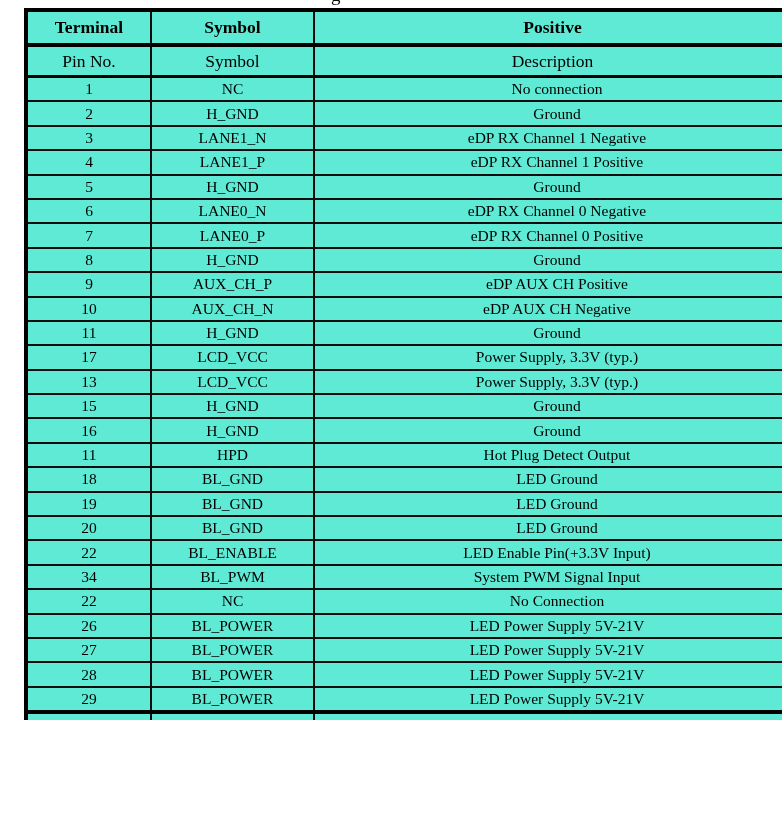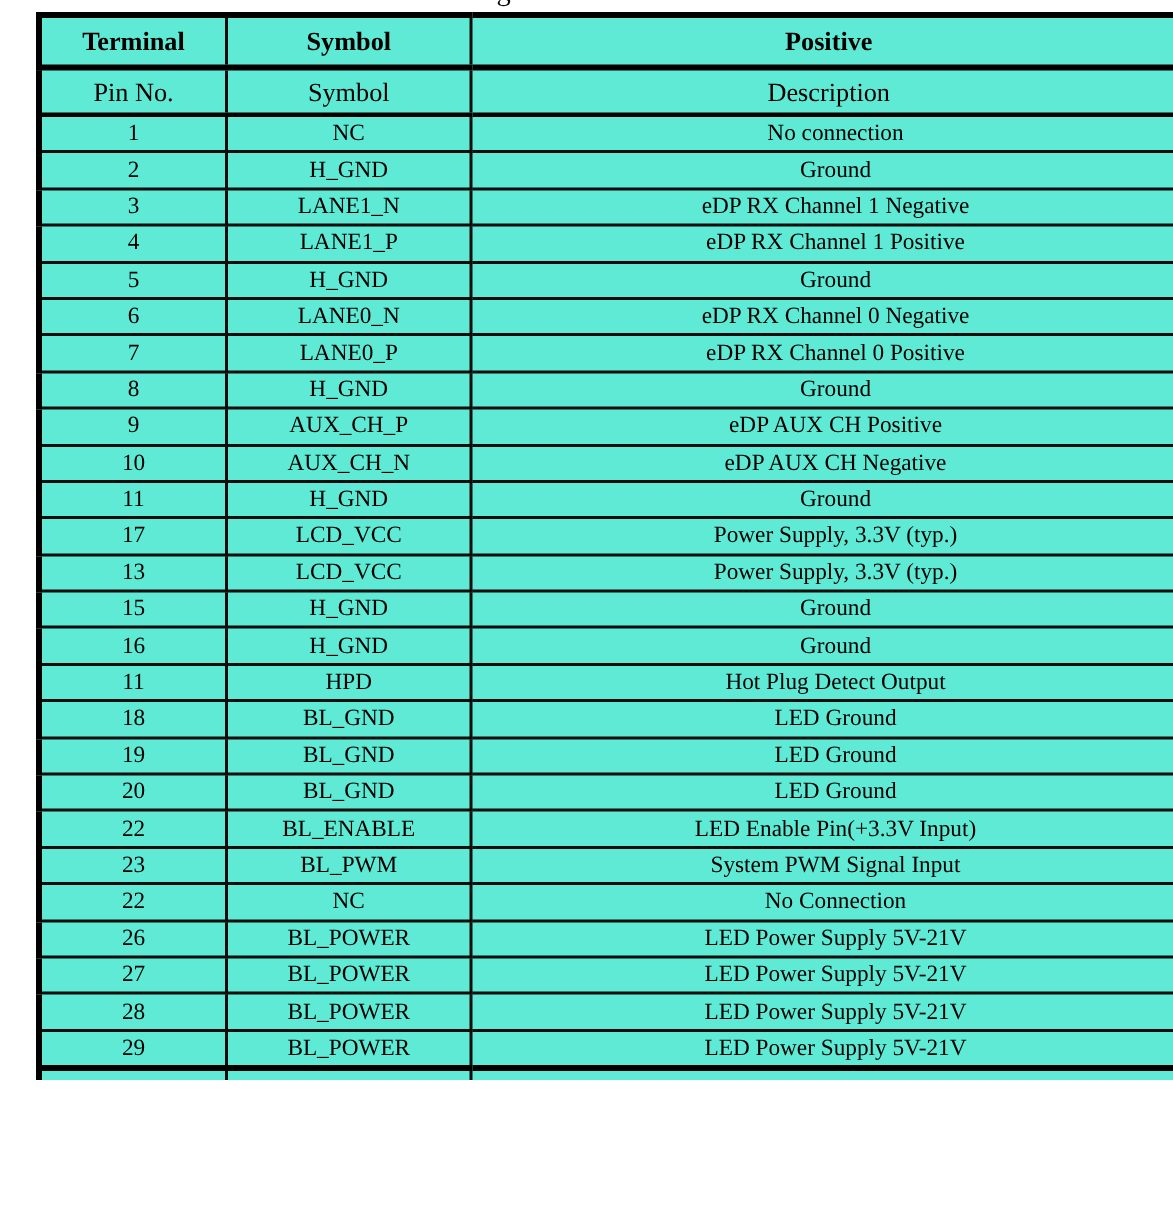--- a/index.html
+++ b/index.html
@@ -194,21 +194,21 @@
           <td>20</td>
           <td>BL_GND</td>
           <td class="desc">LED Ground</td>
         </tr>
         <tr>
           <td>22</td>
           <td>BL_ENABLE</td>
           <td class="desc">LED Enable Pin(+3.3V Input)</td>
         </tr>
         <tr>
-          <td>23</td>
+          <td>34</td>
           <td>BL_PWM</td>
           <td class="desc">System PWM Signal Input</td>
         </tr>
         <tr>
           <td>22</td>
           <td>NC</td>
           <td class="desc">No Connection</td>
         </tr>
         <tr>
           <td>26</td>

